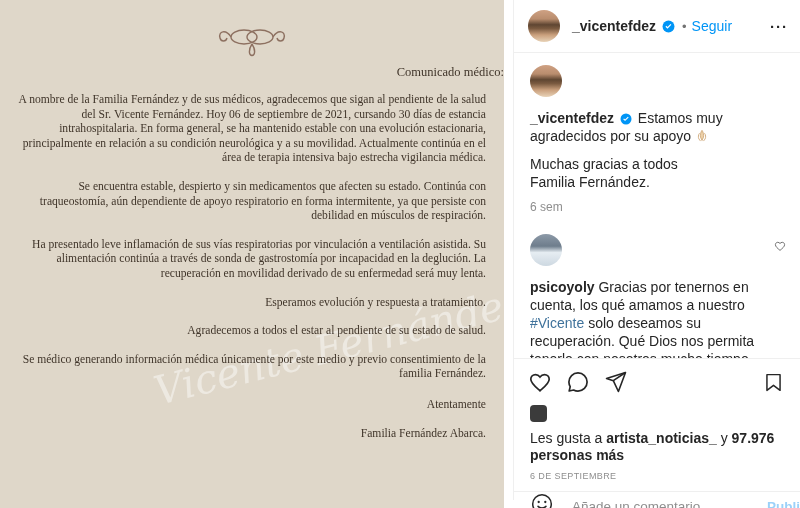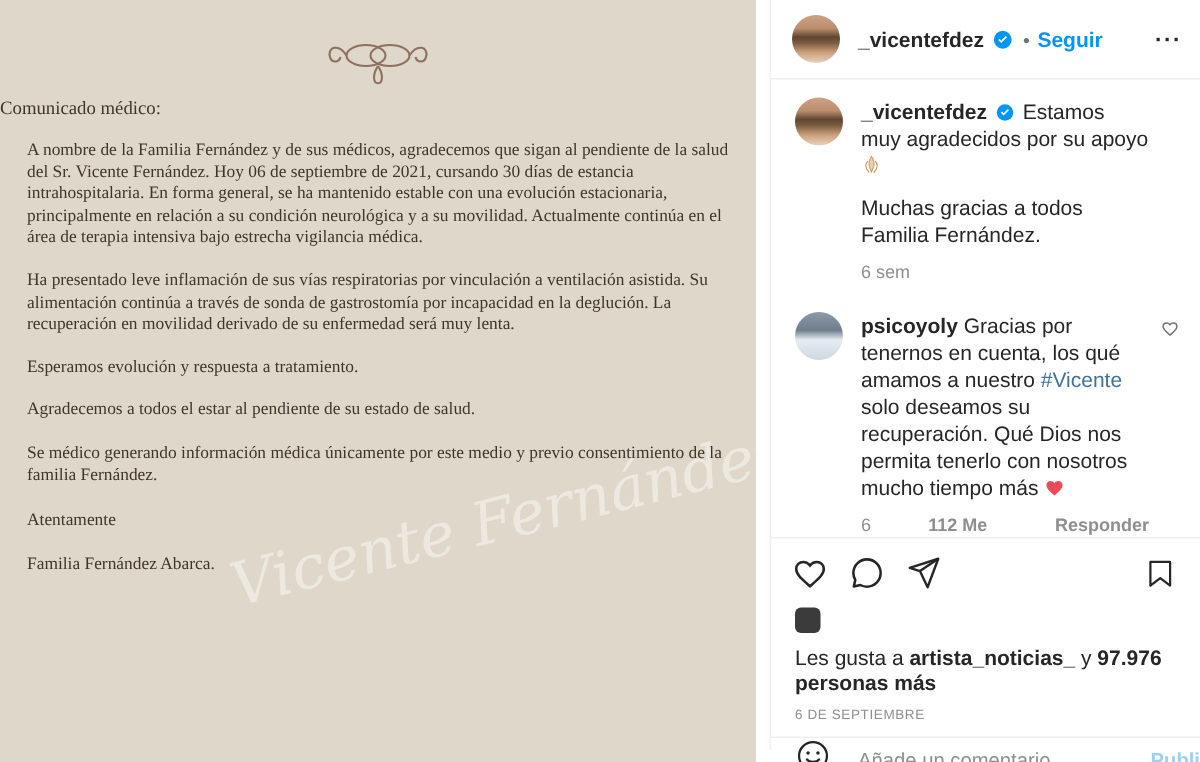--- a/index.html
+++ b/index.html
@@ -1,21 +1,21 @@
 <!DOCTYPE html>
 <html><head>
 <meta charset="utf-8">
 <style>
   html,body{margin:0;padding:0;background:#fff;}
   .stage{position:relative;width:800px;height:508px;background:#fff;overflow:hidden;
          font-family:"Liberation Sans",sans-serif;}
 
   
   .post-image{position:absolute;left:0;top:0;width:504px;height:508px;background:#dfd7c9;overflow:hidden;}
-  .doc-content{position:relative;text-align:left;padding-top:24px;color:#40352a;
+  .doc-content{position:relative;text-align:right;padding-top:24px;color:#40352a;
                font-family:"Liberation Serif",serif;}
   .ornament{display:block;margin:0 auto 6px auto;}
   .doc-title{font-size:12.5px;line-height:16px;margin:0 0 13px 0;font-weight:normal;}
   .doc-p{font-size:11.6px;line-height:14.6px;margin:0 auto 14px auto;max-width:468px;}
   .doc-closing{margin-top:16px;}
   .doc-signature{margin-top:2px;}
   .watermark{position:absolute;left:150px;top:330px;width:320px;text-align:center;
              transform:rotate(-14deg);font-family:"DejaVu Serif",serif;font-style:italic;
              font-size:40px;color:rgba(255,255,255,0.45);pointer-events:none;white-space:nowrap;}
 
@@ -23,25 +23,25 @@
   .panel{position:absolute;left:513px;top:0;width:287px;height:500px;background:#fff;
          border-left:1px solid #efefef;box-sizing:border-box;display:flex;flex-direction:column;}
   .ig-header{height:53px;min-height:53px;border-bottom:1px solid #efefef;display:flex;
              align-items:center;padding:0 12px 0 14px;box-sizing:border-box;}
   .avatar{width:32px;height:32px;border-radius:50%;flex:0 0 32px;}
   .av-vicente{background:linear-gradient(180deg,#cfa183 0%,#b98d6e 28%,#5f4632 46%,#7a5a40 58%,#caa07d 78%,#e8d3b8 100%);}
   .av-psico{background:linear-gradient(180deg,#8d9aa8 0%,#6e7d8c 38%,#e6edf2 58%,#cdd8e1 100%);}
   .username{font-weight:bold;font-size:14px;color:#262626;}
   .hdr-user{margin-left:12px;display:flex;align-items:center;gap:4px;}
   .dot{color:#737373;font-size:13px;margin:0 1px;}
-  .follow{color:#0095f6;font-weight:bold;font-size:14px;cursor:pointer;}
+  .follow{color:#0095f6;font-weight:normal;font-size:14px;cursor:pointer;}
   .more{margin-left:auto;color:#262626;font-size:15px;font-weight:bold;letter-spacing:1px;cursor:pointer;}
 
   .comments{flex:0 0 305px;padding:12px 16px 0 16px;box-sizing:border-box;overflow:hidden;}
-  .comment-row{display:flex;gap:12px;position:relative;margin-bottom:20px;}
+  .comment-row{display:flex;gap:12px;position:relative;margin-bottom:20px;flex-direction:column;}
   .comment-body{flex:1;min-width:0;padding-right:18px;}
   .ctext{font-size:14px;line-height:18px;color:#262626;}
   .ctext .username{font-size:14px;}
   .spaced{margin-top:10px;}
   .ctime{margin-top:9px;font-size:12px;color:#8e8e8e;}
   .meta-row{margin-top:9px;display:flex;gap:14px;font-size:12px;color:#8e8e8e;}
   .meta-strong{font-weight:bold;}
   .hashtag{color:#3f729b;}
   .badge{display:inline-block;vertical-align:-2px;margin:0 2px;}
   .cmt-like{position:absolute;right:-2px;top:4px;cursor:pointer;}
@@ -74,20 +74,21 @@
         <g stroke="#8d7060" fill="none" stroke-width="1.4">
           <ellipse cx="30" cy="13" rx="13" ry="7"></ellipse>
           <ellipse cx="46" cy="13" rx="13" ry="7"></ellipse>
           <path d="M17 13 C12 5 4 7 6 14 C7 18 12 18 13 14"></path>
           <path d="M59 13 C64 5 72 7 70 14 C69 18 64 18 63 14"></path>
           <path d="M38 20 C34 26 35 31.5 38 31.5 C41 31.5 42 26 38 20"></path>
         </g>
       </svg>
       <div class="doc-title">Comunicado médico:</div>
       <p class="doc-p">A nombre de la Familia Fernández y de sus médicos, agradecemos que sigan al pendiente de la salud del Sr. Vicente Fernández. Hoy 06 de septiembre de 2021, cursando 30 días de estancia intrahospitalaria. En forma general, se ha mantenido estable con una evolución estacionaria, principalmente en relación a su condición neurológica y a su movilidad. Actualmente continúa en el área de terapia intensiva bajo estrecha vigilancia médica.</p>
+      <p class="doc-p">Se encuentra estable, despierto y sin medicamentos que afecten su estado. Continúa con traqueostomía, aún dependiente de apoyo respiratorio en forma intermitente, ya que persiste con debilidad en músculos de respiración.</p>
       <p class="doc-p">Ha presentado leve inflamación de sus vías respiratorias por vinculación a ventilación asistida. Su alimentación continúa a través de sonda de gastrostomía por incapacidad en la deglución. La recuperación en movilidad derivado de su enfermedad será muy lenta.</p>
       <p class="doc-p">Esperamos evolución y respuesta a tratamiento.</p>
       <p class="doc-p">Agradecemos a todos el estar al pendiente de su estado de salud.</p>
       <p class="doc-p">Se médico generando información médica únicamente por este medio y previo consentimiento de la familia Fernández.</p>
       <p class="doc-p doc-closing">Atentamente</p>
       <p class="doc-p doc-signature">Familia Fernández Abarca.</p>
     </div>
   </div>
 
   <div class="panel">

